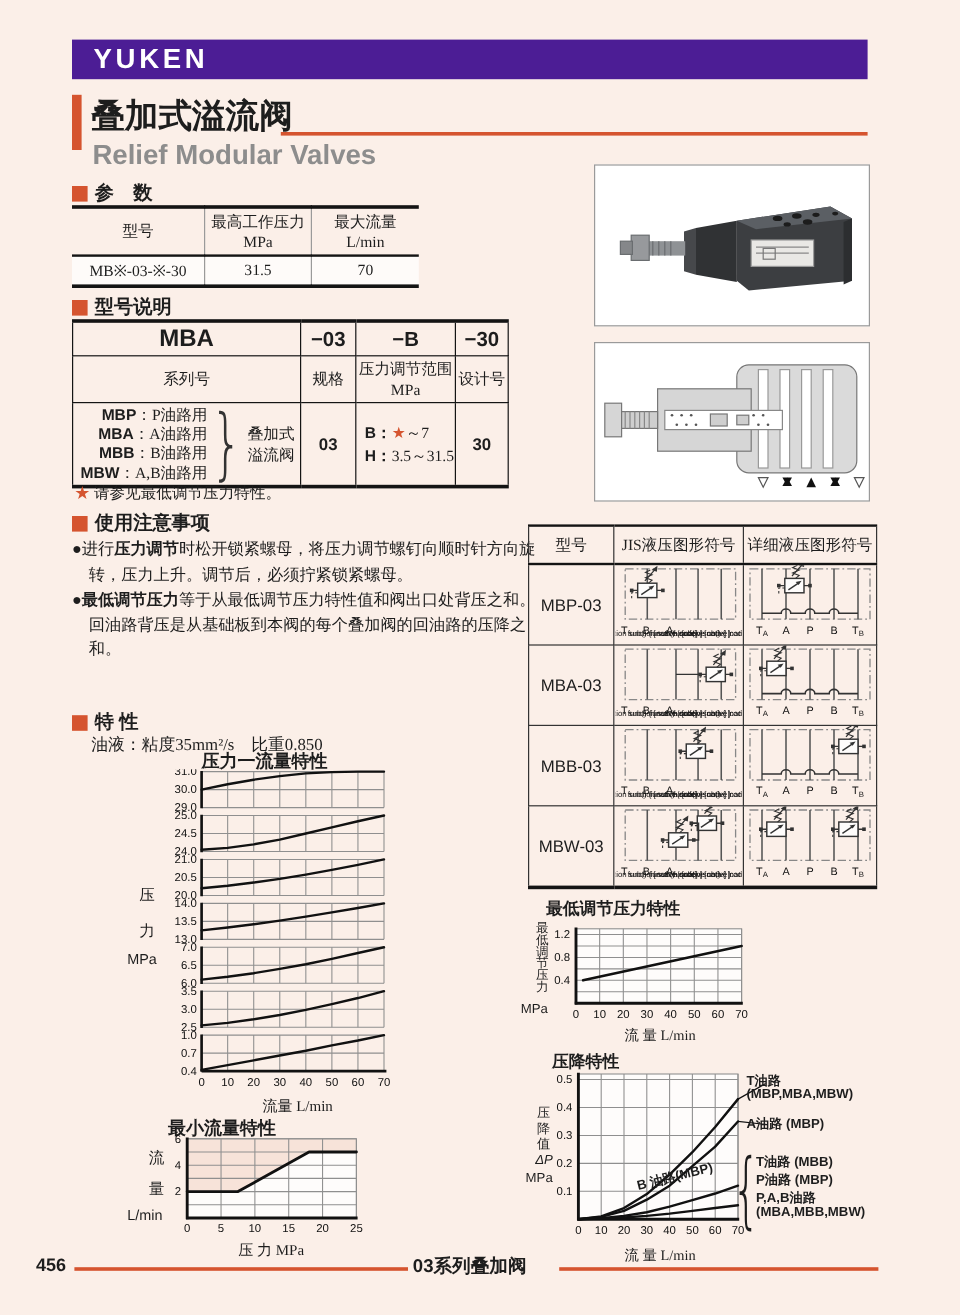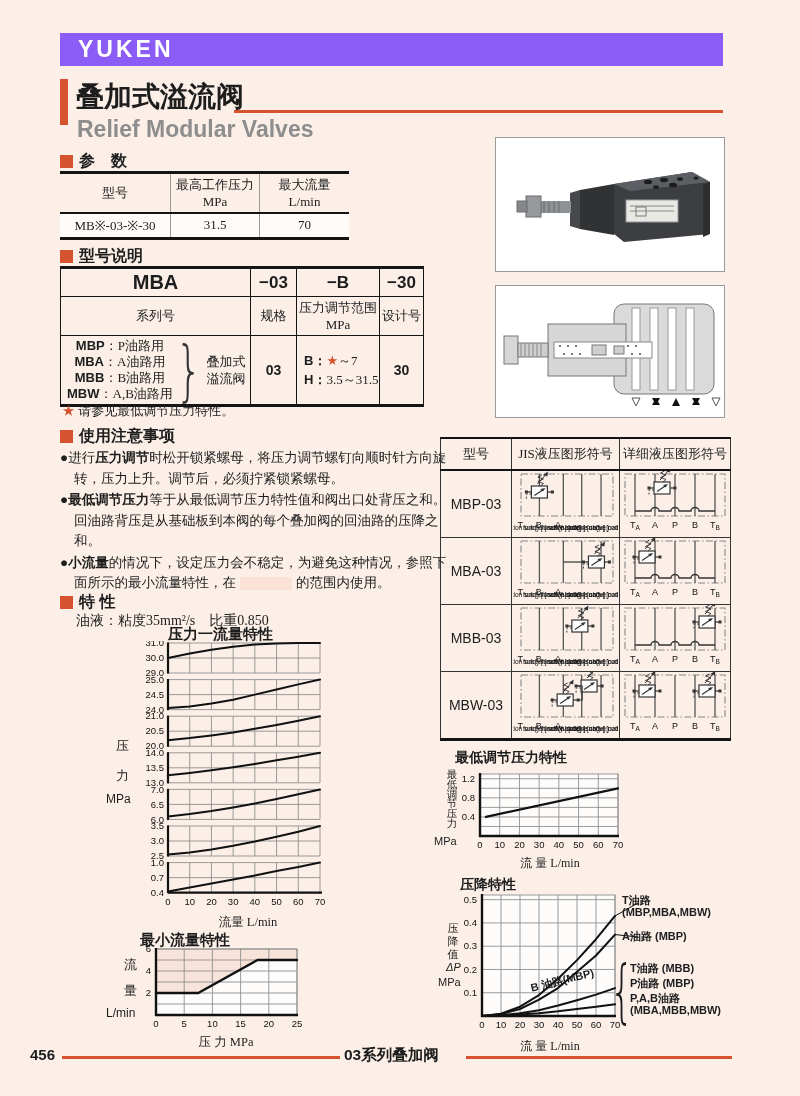--- a/index.html
+++ b/index.html
@@ -1,19 +1,19 @@
 <!DOCTYPE html>
 <html><head>
 <meta charset="utf-8">
 <style>
   html,body{margin:0;padding:0}
   .page{position:relative;width:800px;height:1096px;background:#fbefe8;overflow:hidden;
         font-family:"Liberation Serif","DejaVu Serif",serif;color:#1d1d1d}
   .abs{position:absolute}
-  .banner{background:#8b5cf6}
+  .banner{background:#4c1d95}
   .logo{color:#fff;font-weight:bold;font-size:23px;letter-spacing:3px;line-height:33px;
         font-family:"Liberation Sans","DejaVu Sans",sans-serif}
   .ttl{font-size:28px;font-weight:bold;line-height:36px;font-family:"Liberation Sans","DejaVu Sans",sans-serif}
   .subttl{font-size:23px;font-weight:bold;color:#8d8d8d;font-family:"Liberation Sans","DejaVu Sans",sans-serif}
   .h{display:flex;align-items:center;gap:6px;font-weight:bold;font-size:16px;
      font-family:"Liberation Sans","DejaVu Sans",sans-serif}
   .sq{width:13px;height:13px;background:#d5542f;flex:0 0 auto}
   table{border-collapse:collapse}
   .ptable{width:287px;font-size:13px;table-layout:fixed}
   .ptable th,.ptable td{border-left:1px solid #9a9a9a;border-right:1px solid #9a9a9a;
@@ -24,21 +24,21 @@
   .ptable th:first-child,.ptable td:first-child{border-left:none}
   .ptable th:last-child,.ptable td:last-child{border-right:none}
   .mtable{width:359px;table-layout:fixed;font-size:13px}
   .mtable td{border:1.5px solid #141414;text-align:center;padding:0;vertical-align:middle}
   .mtable tr.codes td{font-family:"Liberation Sans","DejaVu Sans",sans-serif;font-weight:bold;
      font-size:17px;height:27px;border-top:3px solid #141414}
   .mtable tr.codes td:first-child{font-size:20px}
   .mtable tr.heads td{height:38px}
   .mtable tr.body td{height:68px;border-bottom:3px solid #141414}
   .mcode{font-family:"Liberation Sans","DejaVu Sans",sans-serif;font-weight:bold}
-  .series-cell{display:flex;align-items:center;text-align:center;padding-left:6px}
+  .series-cell{display:flex;align-items:center;text-align:right;padding-left:6px}
   .series-list div{line-height:16px;white-space:nowrap}
   .brace{font-size:56px;font-weight:200;transform:scale(.75,1.16);color:#333;margin:0 0 0 -2px;
      font-family:"DejaVu Sans","Liberation Sans",sans-serif}
   .star{color:#d5542f}
   .note{width:382px;font-size:13.5px;line-height:20.5px;margin:0 0 1px 0;padding-left:14px;text-indent:-14px}
   .blank-box{display:inline-block;width:52px;height:13px;background:#fae2d6;vertical-align:middle;margin:0 4px}
   .ctitle{font-weight:bold;font-size:15px;
      font-family:"Liberation Sans","DejaVu Sans",sans-serif}
   .xlab{font-size:12.5px;text-align:center}
   .ylab{font-size:13px}
@@ -141,21 +141,20 @@
     <span class="star">★</span> <span>请参见最低调节压力特性。</span>
   </div>
 
   <div class="abs h" style="left:60px;top:426px">
     <span class="sq"></span>
     <span>使用注意事项</span>
   </div>
   <div class="abs" style="left:60px;top:448px">
     <p class="note"><span>●</span><span>进行</span><b>压力调节</b><span>时松开锁紧螺母，将压力调节螺钉向顺时针方向旋转，压力上升。调节后，必须拧紧锁紧螺母。</span></p>
     <p class="note"><span>●</span><b>最低调节压力</b><span>等于从最低调节压力特性值和阀出口处背压之和。回油路背压是从基础板到本阀的每个叠加阀的回油路的压降之和。</span></p>
-    <p class="note"><span>●</span><b>小流量</b><span>的情况下，设定压力会不稳定，为避免这种情况，参照下面所示的最小流量特性，在</span><span class="blank-box"></span><span>的范围内使用。</span></p>
   </div>
 
   <div class="abs h" style="left:60px;top:592px">
     <span class="sq"></span>
     <span>特 性</span>
   </div>
   <div class="abs" style="left:76px;top:612px;font-size:14px">油液：粘度35mm²/s　比重0.850</div>
 
   <div class="abs ctitle" style="left:168px;top:625px;width:160px">压力一流量特性</div>
   <svg id="svg-c0" class="abs" style="left:126px;top:641px" width="200" height="266">

